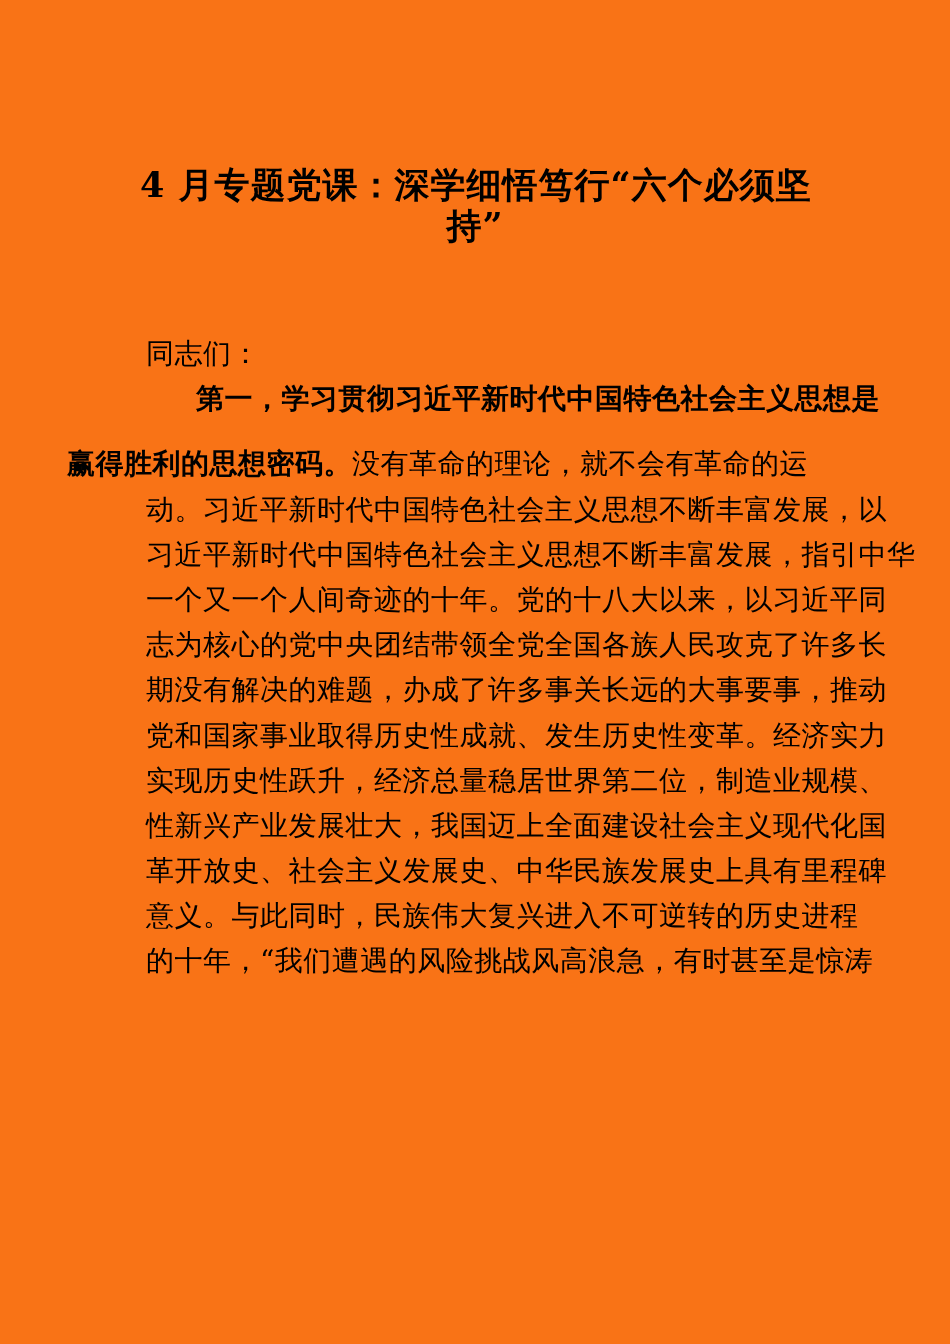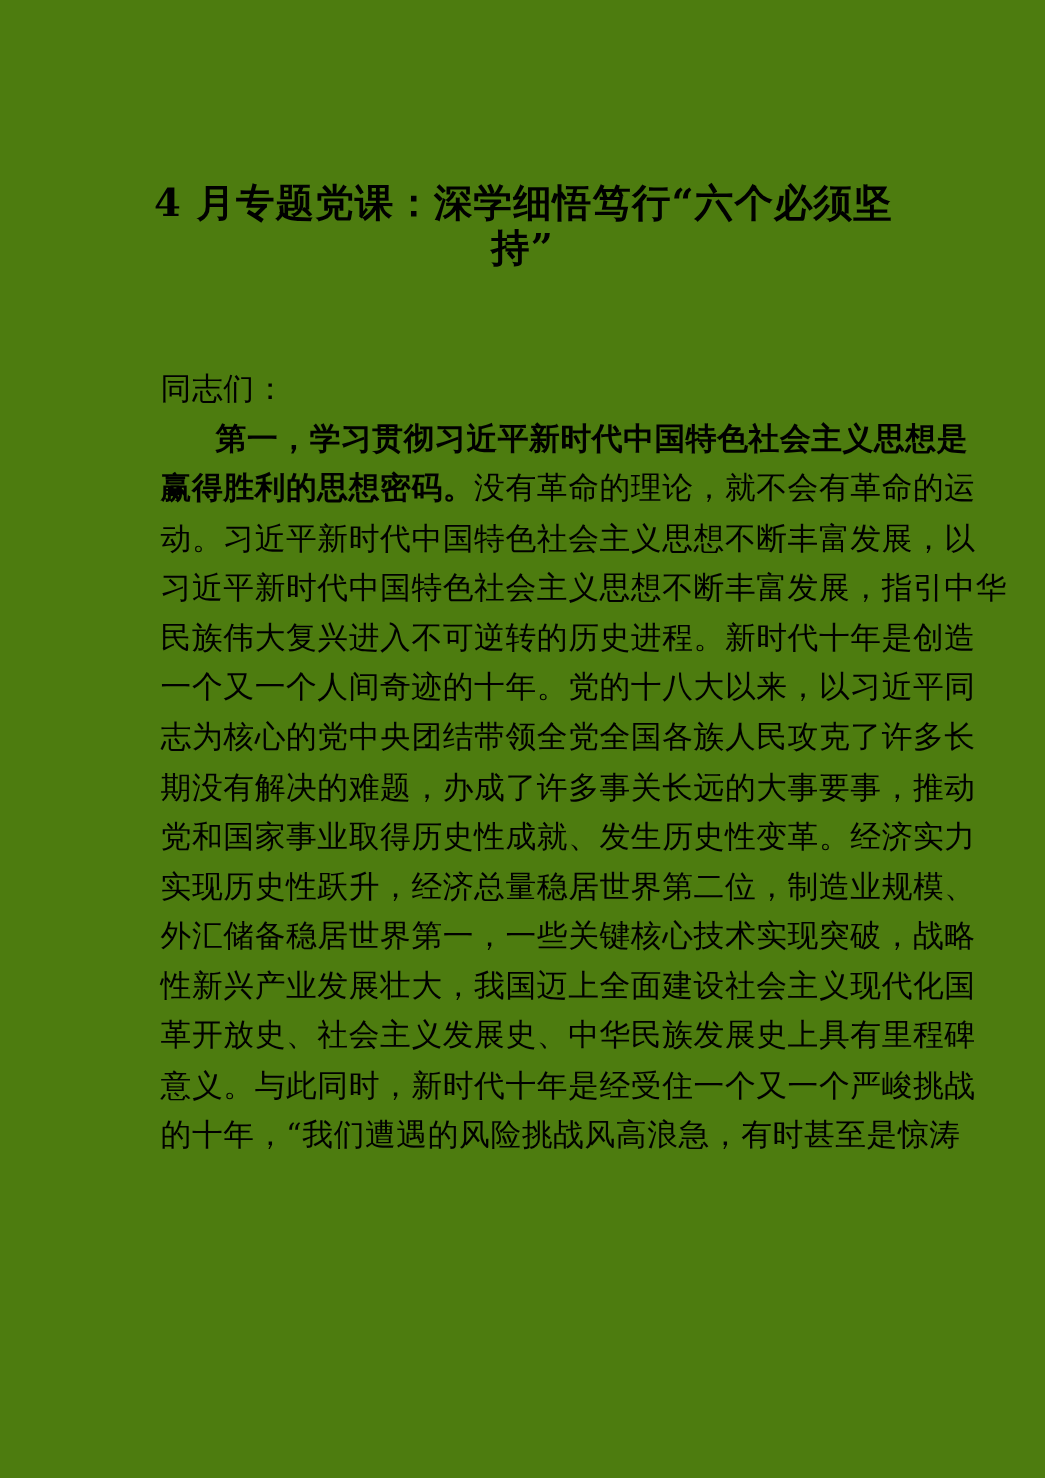--- a/index.html
+++ b/index.html
@@ -1,18 +1,18 @@
 <!DOCTYPE html>
 <html><head>
   <meta charset="utf-8">
   <style>
     html, body { margin: 0; padding: 0; background: #ffffff; }
     body { width: 950px; height: 1344px; position: relative; overflow: hidden;
            font-family: "DejaVu Serif", "Liberation Serif", serif; color: #000; }
-    .page { position: absolute; left: 0; top: 0; width: 950px; height: 1344px; background: #4d7c0f; }
+    .page { position: absolute; left: 0; top: 0; width: 950px; height: 1344px; background: #f97316; }
     .title { position: absolute; left: 140px; width: 670px; text-align: center;
              font-family: "DejaVu Serif", "Liberation Serif", serif; font-weight: bold;
              font-size: 35px; letter-spacing: 1px; line-height: 1; white-space: nowrap; }
     .title.l1 { top: 167px; }
     .title.l2 { top: 208px; left: 140px; width: 670px; }
     .body { position: absolute; left: 146px; width: 662px; }
     .line { height: 45.2px; line-height: 45.2px; font-size: 28px; white-space: nowrap;
             text-align: justify; text-align-last: justify; letter-spacing: 0.5px; }
     .line.last { text-align-last: left; }
     .line.indent { padding-left: 50px; }
@@ -25,32 +25,30 @@
 
   <div class="title l1">4 月专题党课：深学细悟笃行“六个必须坚</div>
   <div class="title l2">持”</div>
 
   <div class="body" style="top:331px;">
     <div class="line last">同志们：</div>
 
 
     <div>
       <div class="line indent bold">第一，学习贯彻习近平新时代中国特色社会主义思想是</div>
-      <div class="line" style="display:flex;justify-content:space-between;text-align-last:auto;">
+      <div class="line" style="display:flex;justify-content:flex-end;text-align-last:auto;margin-top:20px;">
         <span class="bold">赢得胜利的思想密码。</span>
           <span style="flex:1;text-align:justify;text-align-last:justify;">没有革命的理论，就不会有革命的运</span>
       </div>
       <div class="line">动。习近平新时代中国特色社会主义思想不断丰富发展，以</div>
       <div class="line">习近平新时代中国特色社会主义思想不断丰富发展，指引中华</div>
-      <div class="line">民族伟大复兴进入不可逆转的历史进程。新时代十年是创造</div>
       <div class="line">一个又一个人间奇迹的十年。党的十八大以来，以习近平同</div>
       <div class="line">志为核心的党中央团结带领全党全国各族人民攻克了许多长</div>
       <div class="line">期没有解决的难题，办成了许多事关长远的大事要事，推动</div>
       <div class="line">党和国家事业取得历史性成就、发生历史性变革。经济实力</div>
       <div class="line">实现历史性跃升，经济总量稳居世界第二位，制造业规模、</div>
-      <div class="line">外汇储备稳居世界第一，一些关键核心技术实现突破，战略</div>
       <div class="line">性新兴产业发展壮大，我国迈上全面建设社会主义现代化国</div>
       <div class="line">革开放史、社会主义发展史、中华民族发展史上具有里程碑</div>
-      <div class="line">意义。与此同时，新时代十年是经受住一个又一个严峻挑战</div>
+      <div class="line">意义。与此同时，民族伟大复兴进入不可逆转的历史进程</div>
       <div class="line">的十年，“我们遭遇的风险挑战风高浪急，有时甚至是惊涛</div>
     </div>
   </div>
 </div>
 
 </body></html>

